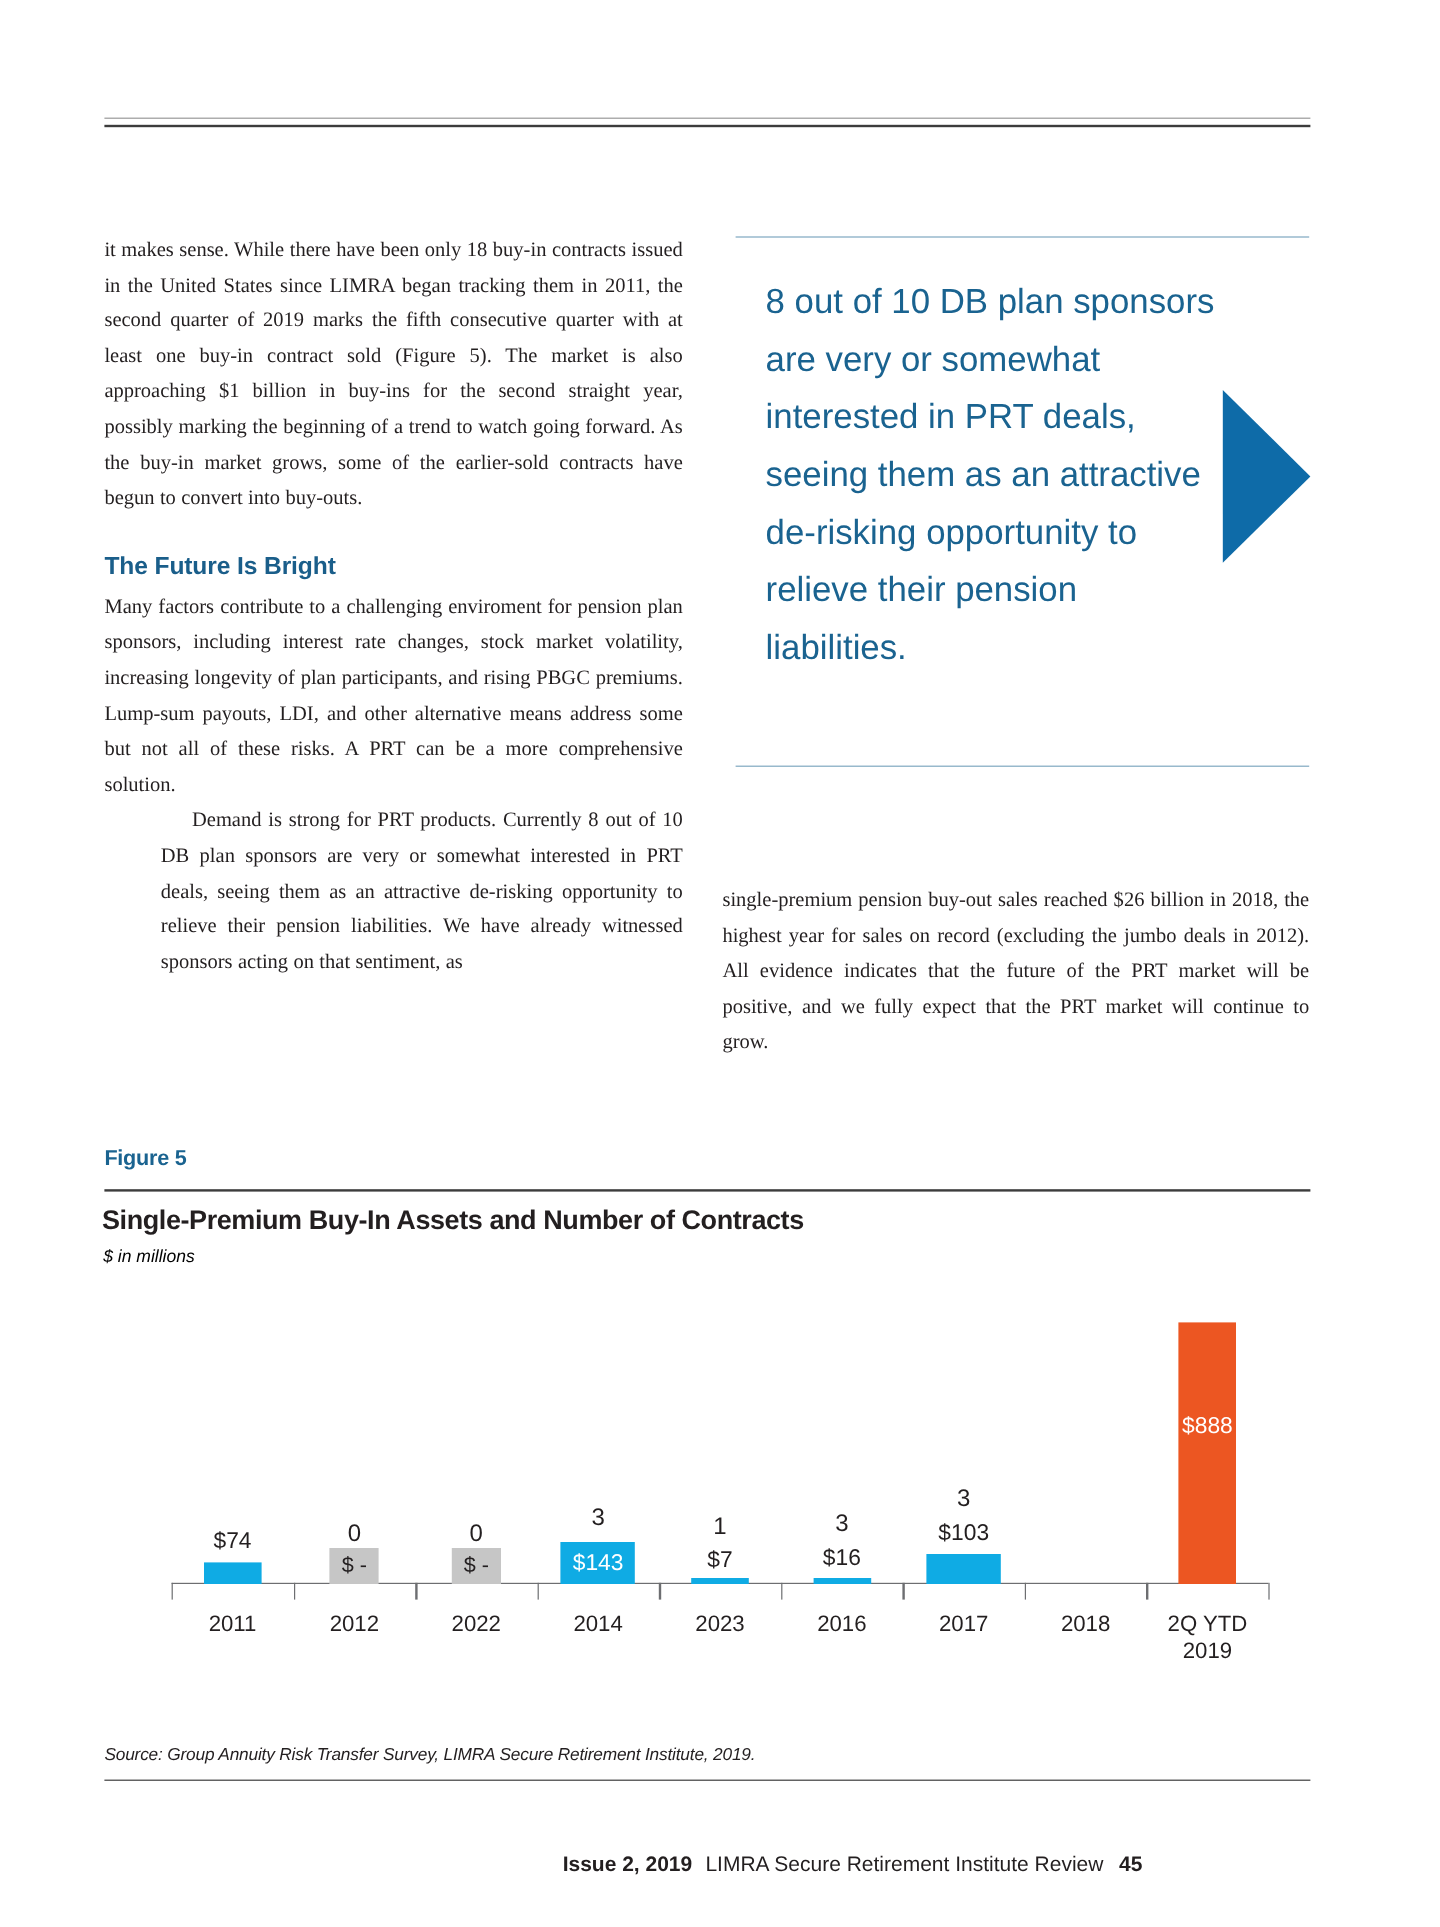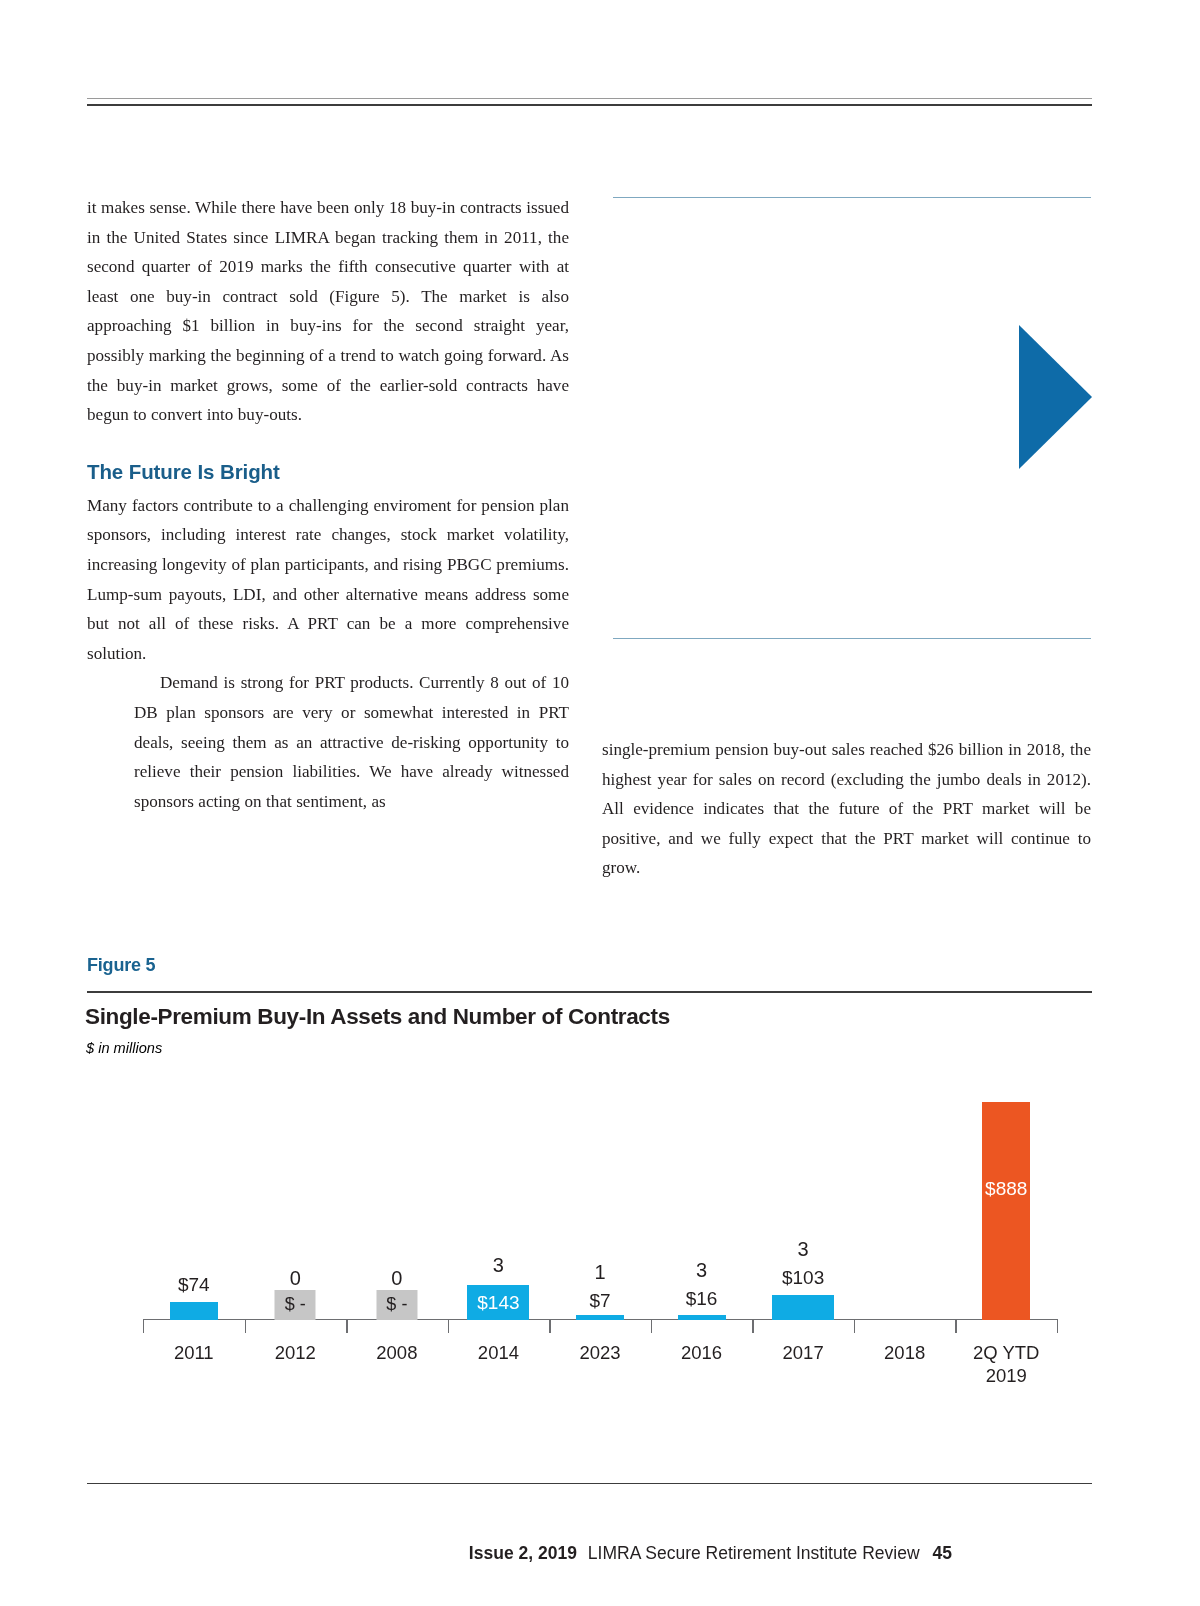--- a/index.html
+++ b/index.html
@@ -287,20 +287,21 @@
   </div>
 
   <div class="col-left">
     <p class="body">it makes sense. While there have been only 18 buy-in contracts issued in the United States since LIMRA began tracking them in 2011, the second quarter of 2019 marks the fifth consecutive quarter with at least one buy-in contract sold (Figure 5). The market is also approaching $1 billion in buy-ins for the second straight year, possibly marking the beginning of a trend to watch going forward. As the buy-in market grows, some of the earlier-sold contracts have begun to convert into buy-outs.</p>
     <h2 class="section-head">The Future Is Bright</h2>
     <p class="body">Many factors contribute to a challenging enviroment for pension plan sponsors, including interest rate changes, stock market volatility, increasing longevity of plan participants, and rising PBGC premiums. Lump-sum payouts, LDI, and other alternative means address some but not all of these risks. A PRT can be a more comprehensive solution.</p>
     <p class="body indent">Demand is strong for PRT products. Currently 8 out of 10 DB plan sponsors are very or somewhat interested in PRT deals, seeing them as an attractive de-risking opportunity to relieve their pension liabilities. We have already witnessed sponsors acting on that sentiment, as</p>
   </div>
 
   <div class="pq-rule-top"></div>
+  <div class="pullquote">8 out of 10 DB plan sponsors are very or somewhat interested in PRT deals, seeing them as an attractive de-risking opportunity to relieve their pension liabilities.</div>
   <div class="arrow"></div>
   <div class="pq-rule-bottom"></div>
 
   <div class="col-right-bottom">
     <p class="body">single-premium pension buy-out sales reached $26 billion in 2018, the highest year for sales on record (excluding the jumbo deals in 2012). All evidence indicates that the future of the PRT market will be positive, and we fully expect that the PRT market will continue to grow.</p>
   </div>
 
   <div class="fig-label">Figure 5</div>
   <div class="fig-rule-top"></div>
   <div class="fig-title">Single-Premium Buy-In Assets and Number of Contracts</div>
@@ -359,21 +360,21 @@
         <div class="tick" style="left: 970px;"></div>
       </div>
     <div id="cats-host">
         <div class="cat-label" style="left: 56px; width: 101.556px;">
           <div>2011</div>
         </div>
         <div class="cat-label" style="left: 157.556px; width: 101.556px;">
           <div>2012</div>
         </div>
         <div class="cat-label" style="left: 259.111px; width: 101.556px;">
-          <div>2008</div>
+          <div>2022</div>
         </div>
         <div class="cat-label" style="left: 360.667px; width: 101.556px;">
           <div>2014</div>
         </div>
         <div class="cat-label" style="left: 462.222px; width: 101.556px;">
           <div>2023</div>
         </div>
         <div class="cat-label" style="left: 563.778px; width: 101.556px;">
           <div>2016</div>
         </div>
@@ -383,19 +384,20 @@
         <div class="cat-label" style="left: 766.889px; width: 101.556px;">
           <div>2018</div>
         </div>
         <div class="cat-label" style="left: 868.444px; width: 101.556px;">
           <div>2Q YTD</div>
           <div>2019</div>
         </div>
       </div>
   </div>
 
+  <div class="fig-source">Source: Group Annuity Risk Transfer Survey, LIMRA Secure Retirement Institute, 2019.</div>
   <div class="fig-rule-bottom"></div>
 
   <div class="footer">
     <span class="issue">Issue 2, 2019</span><span class="pub">LIMRA Secure Retirement Institute Review</span><span class="pageno">45</span>
   </div>
 
 </div>
 
 </body></html>

